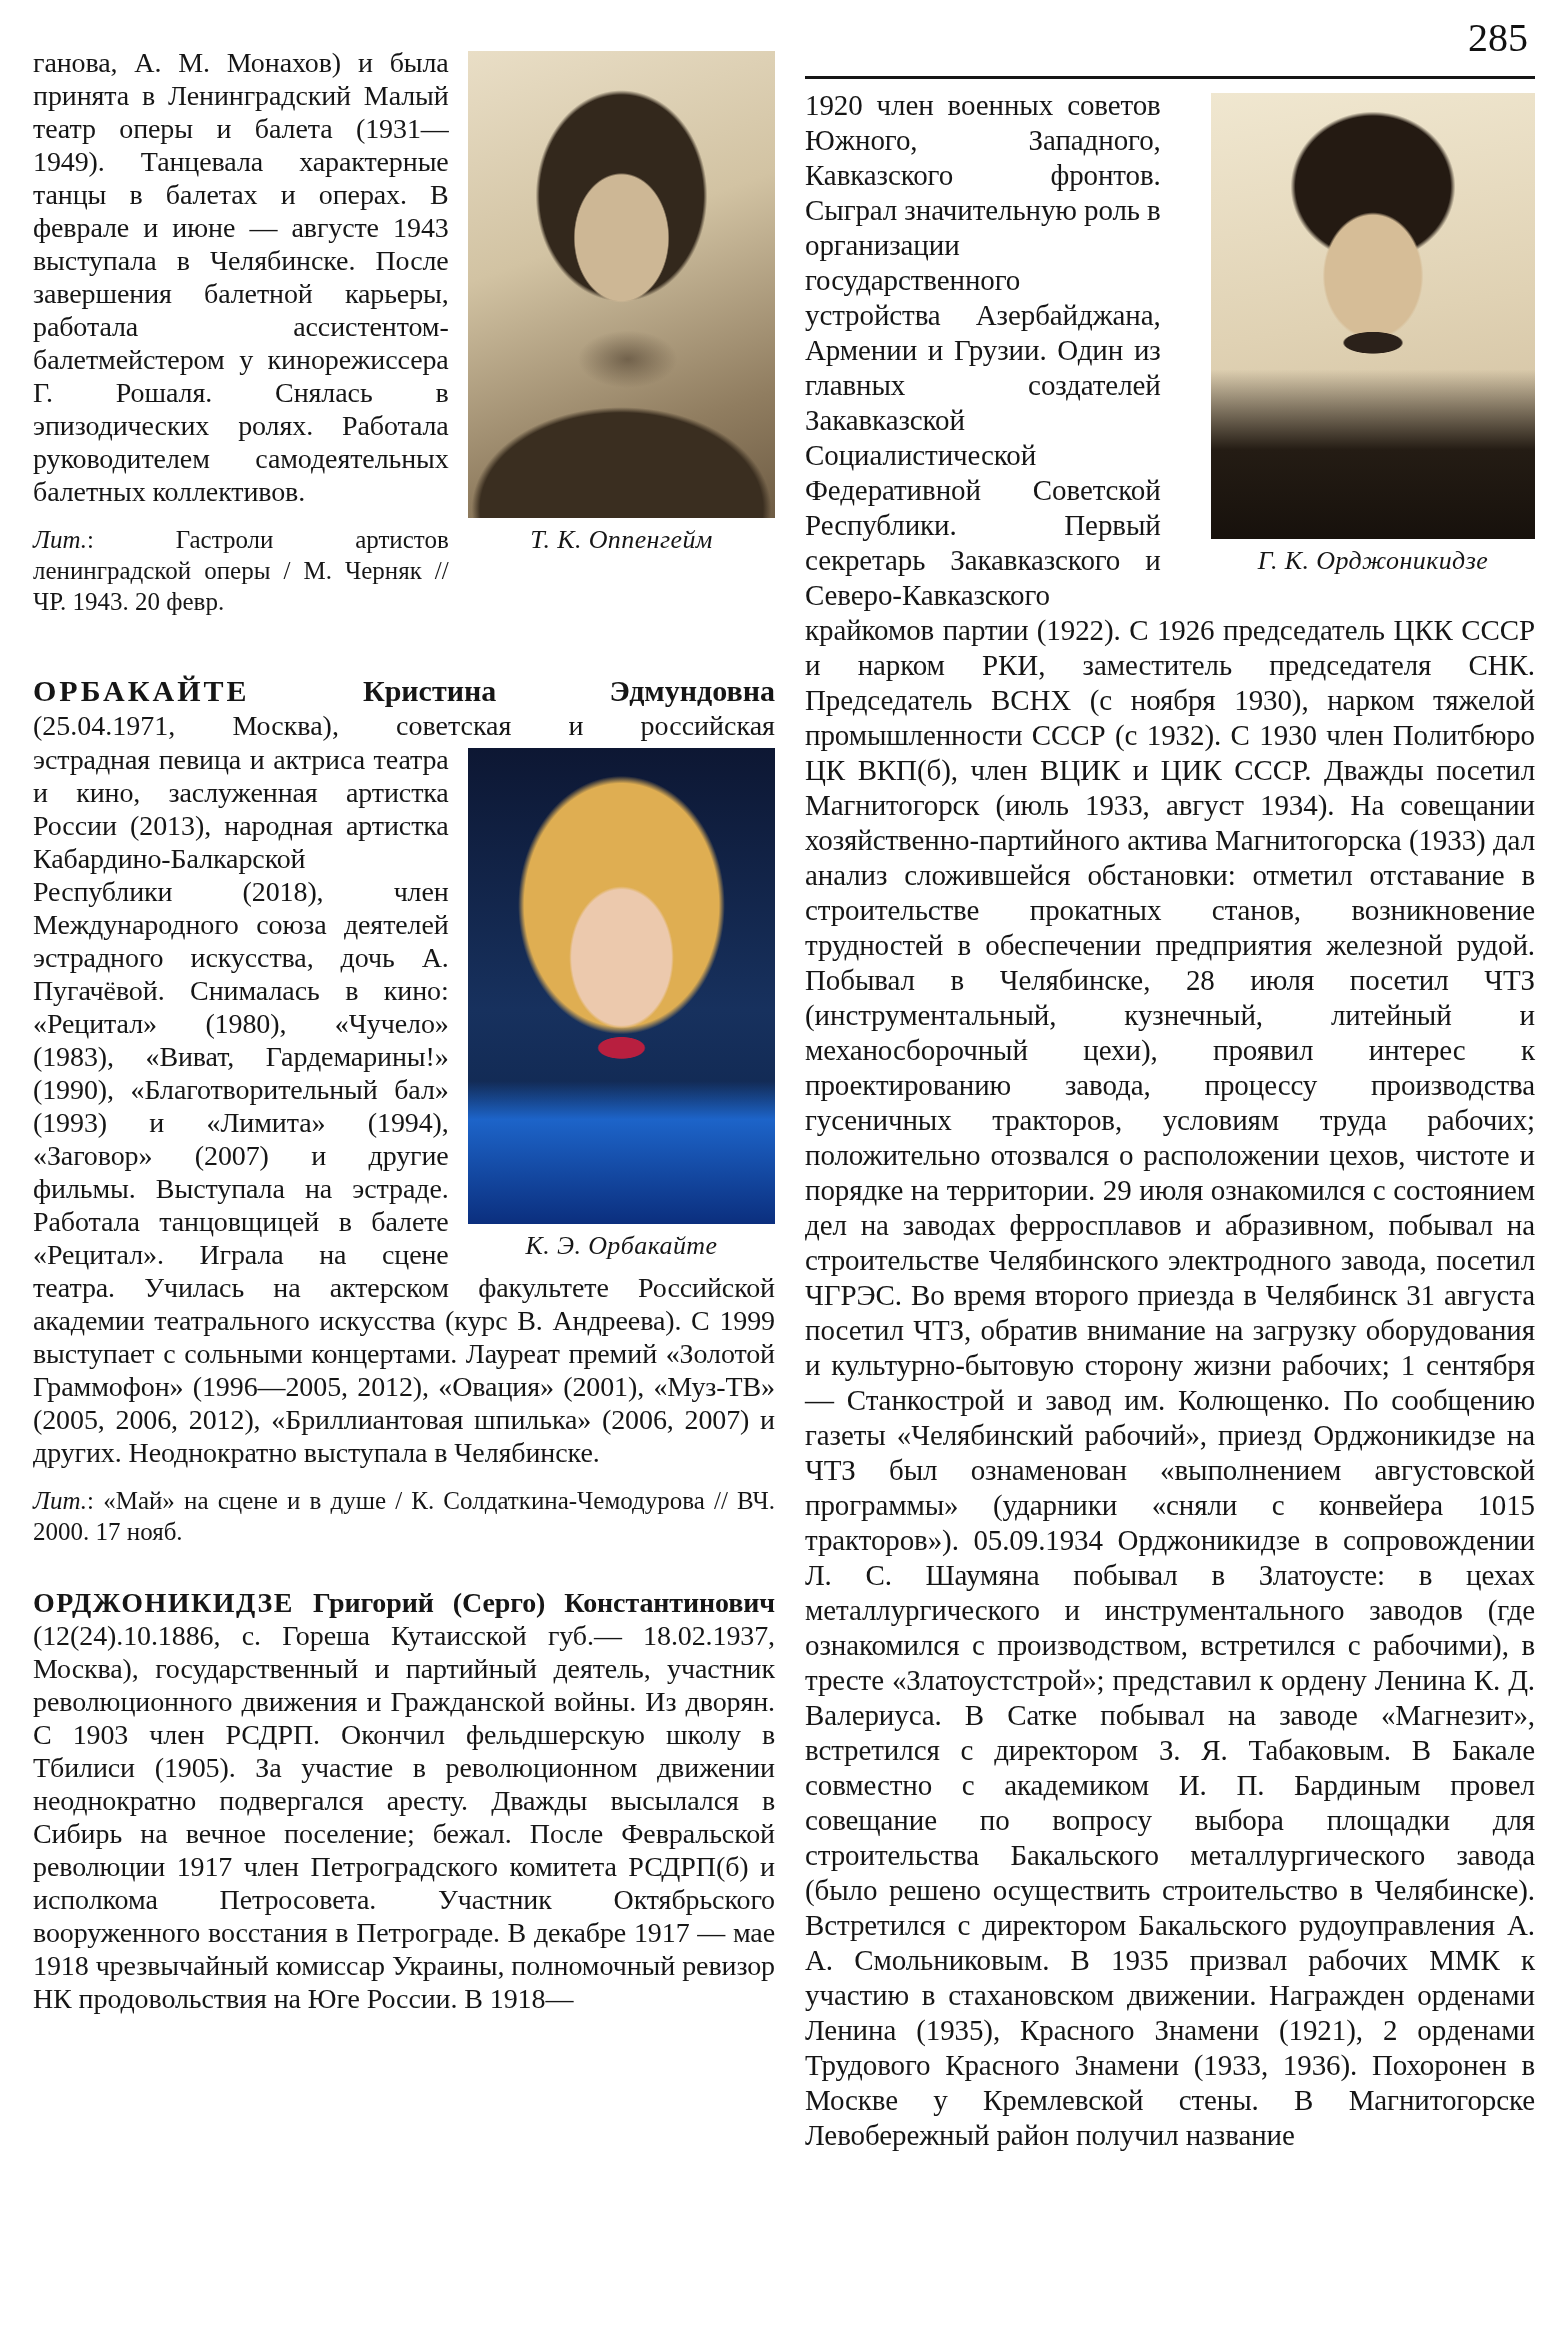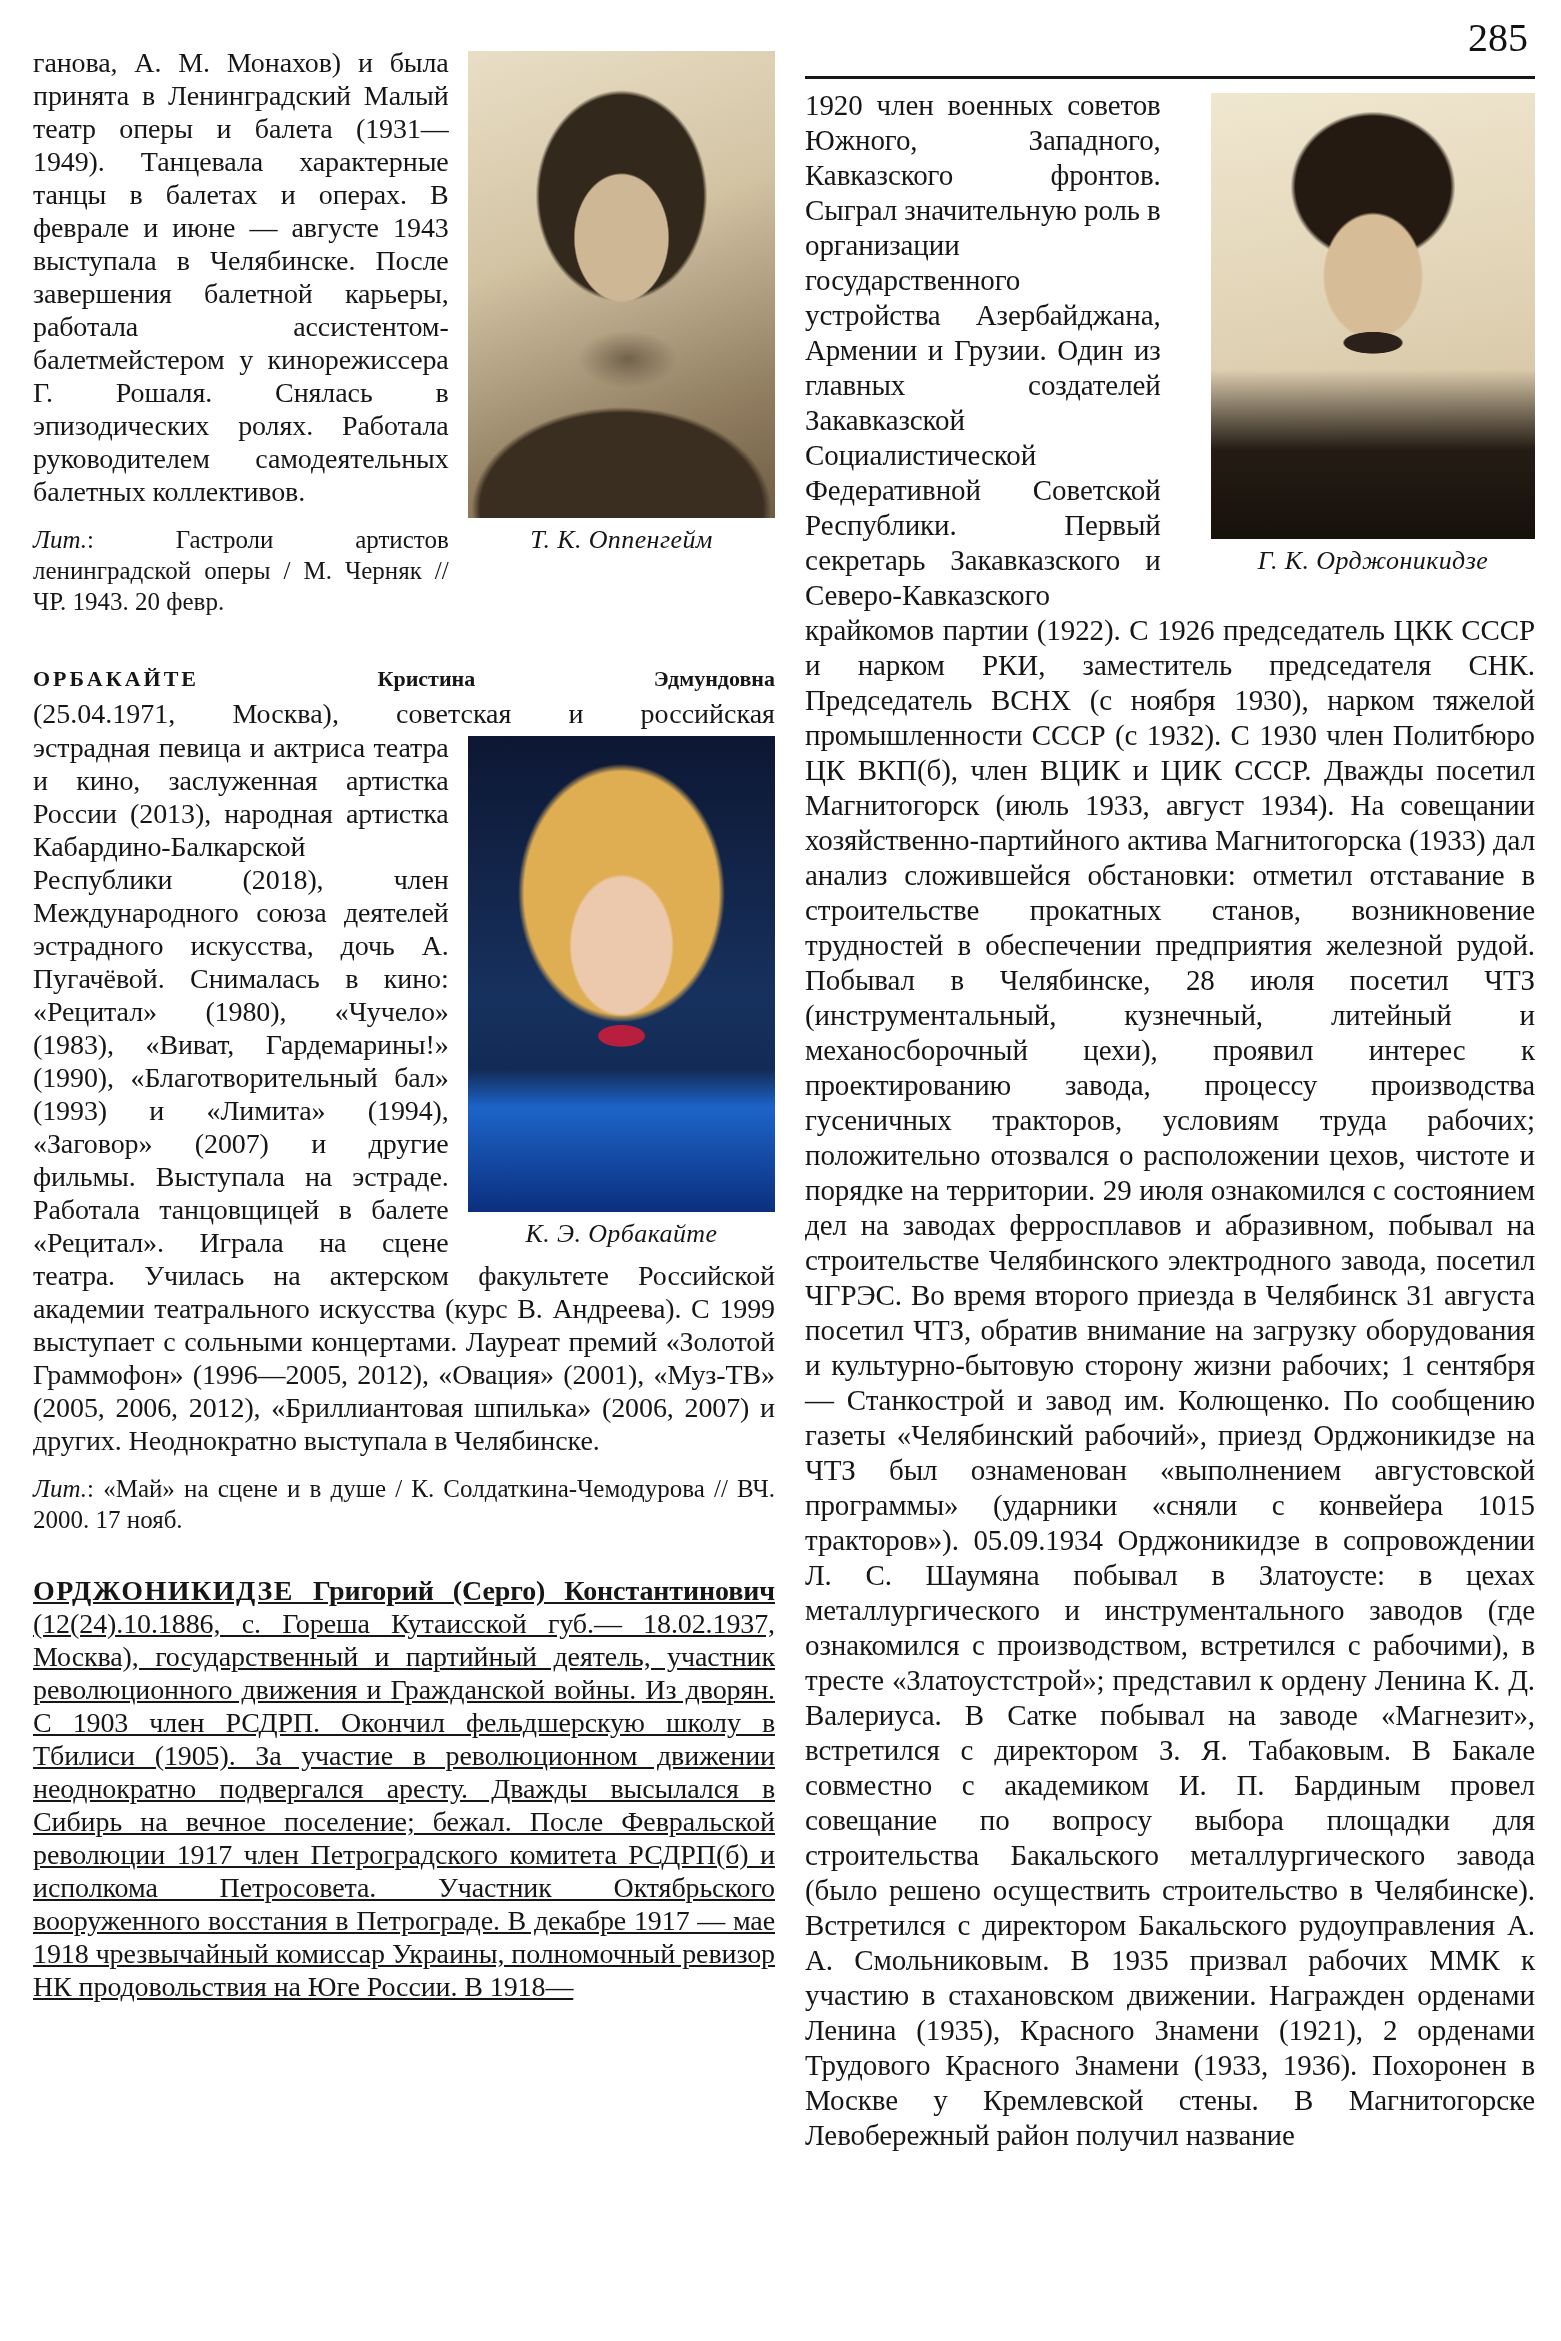--- a/index.html
+++ b/index.html
@@ -33,33 +33,33 @@
   .col-right .body{font-size:29px;line-height:35px;}
 
   .lit{
     font-size:25px;line-height:31px;
     text-align:justify;
     margin-top:16px;
   }
   .lit i{font-style:italic;}
 
   .headline{
-    font-size:22px;line-height:36px;
+    font-size:30px;line-height:36px;
     text-align:justify;text-align-last:justify;
-    margin-top:44px;
+    margin-top:56px;
   }
   .headline b{font-weight:bold;}
   .headline .headword{letter-spacing:3px;}
   .lead{
     font-size:28px;line-height:34px;
     text-align:justify;text-align-last:justify;
   }
   .entry-head-inline{font-weight:bold;}
   .entry-head-inline.caps{letter-spacing:1.5px;}
-  .gap-top{margin-top:39px;text-decoration:underline;}
+  .gap-top{margin-top:39px;}
 
   .photo-float{
     float:right;display:block;
     margin:4.5px 0 7.4px 19.3px;
   }
   .photo-float.w440{width:307px;}
   .photo-float.w420{width:324px;padding-left:31px;}
   .photo{display:block;width:100%;}
 
   

